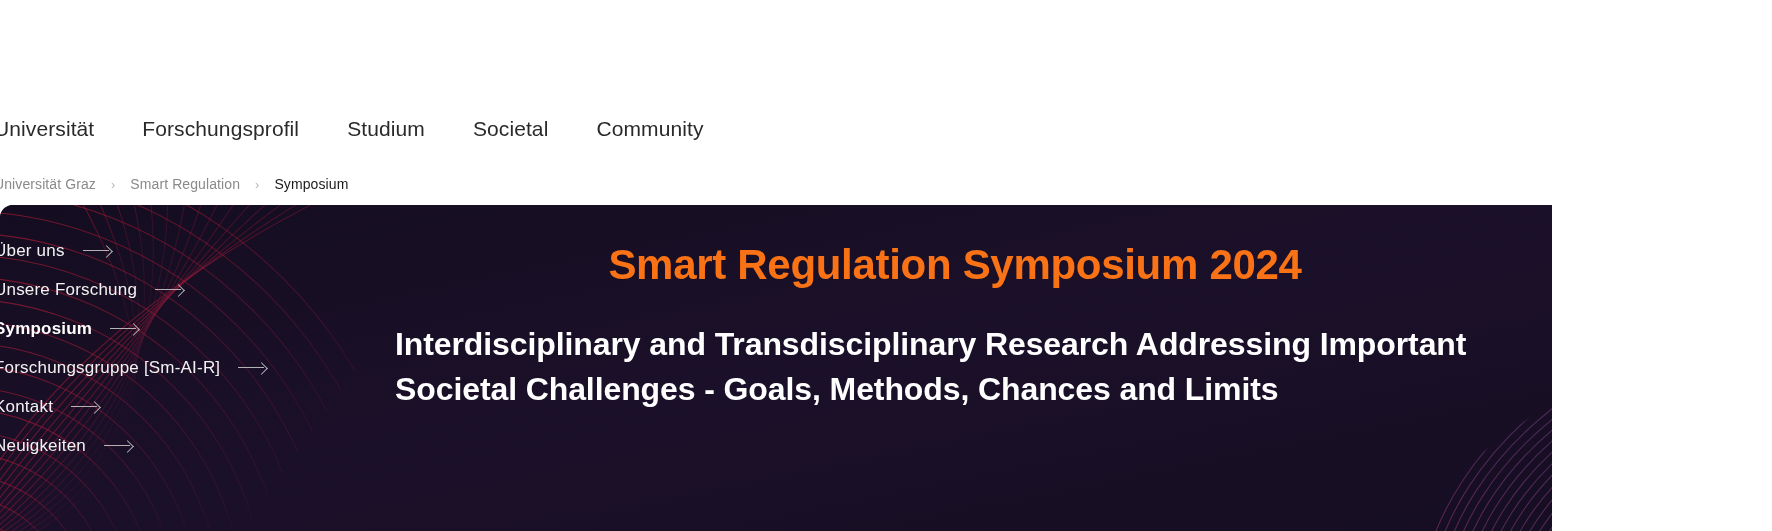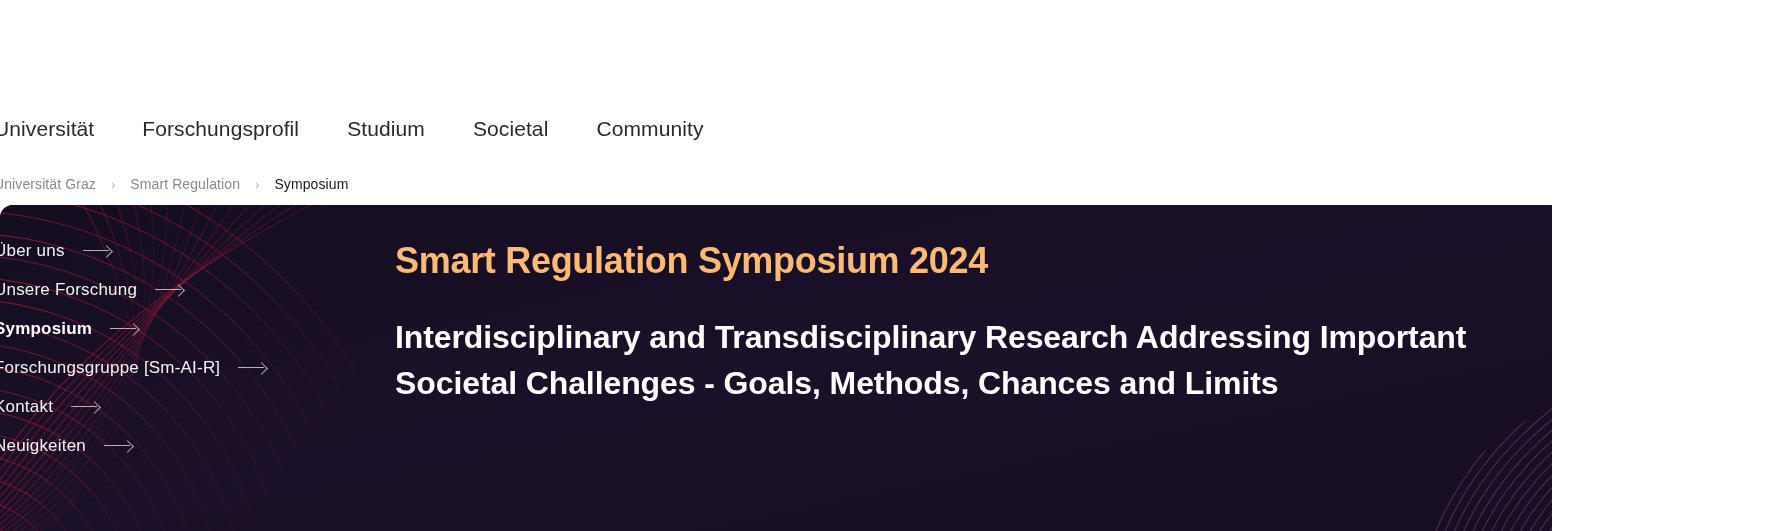--- a/index.html
+++ b/index.html
@@ -92,22 +92,22 @@
   .arrow::after {
     content:""; position:absolute; right:0; top:1.5px;
     width:8px; height:8px;
     border-top:1.4px solid #cfcfcf; border-right:1.4px solid #cfcfcf;
     transform:rotate(45deg);
   }
 
   
   .hero-main { position:absolute; left:395px; top:36px; width:1120px; }
   .hero-title {
-    font-size:36px; font-weight:bold; color:#fdba74;
-    letter-spacing:-0.3px; line-height:1.12; margin-bottom:34px;
+    font-size:42px; font-weight:bold; color:#f97316;
+    letter-spacing:-0.3px; line-height:1.12; margin-bottom:34px;text-align:center;
   }
   .hero-subtitle {
     font-size:32px; font-weight:bold; color:#ffffff;
     line-height:1.42; letter-spacing:-0.1px; max-width:1085px;
   }
 </style>
 </head>
 <body>
 
 <div id="page">

